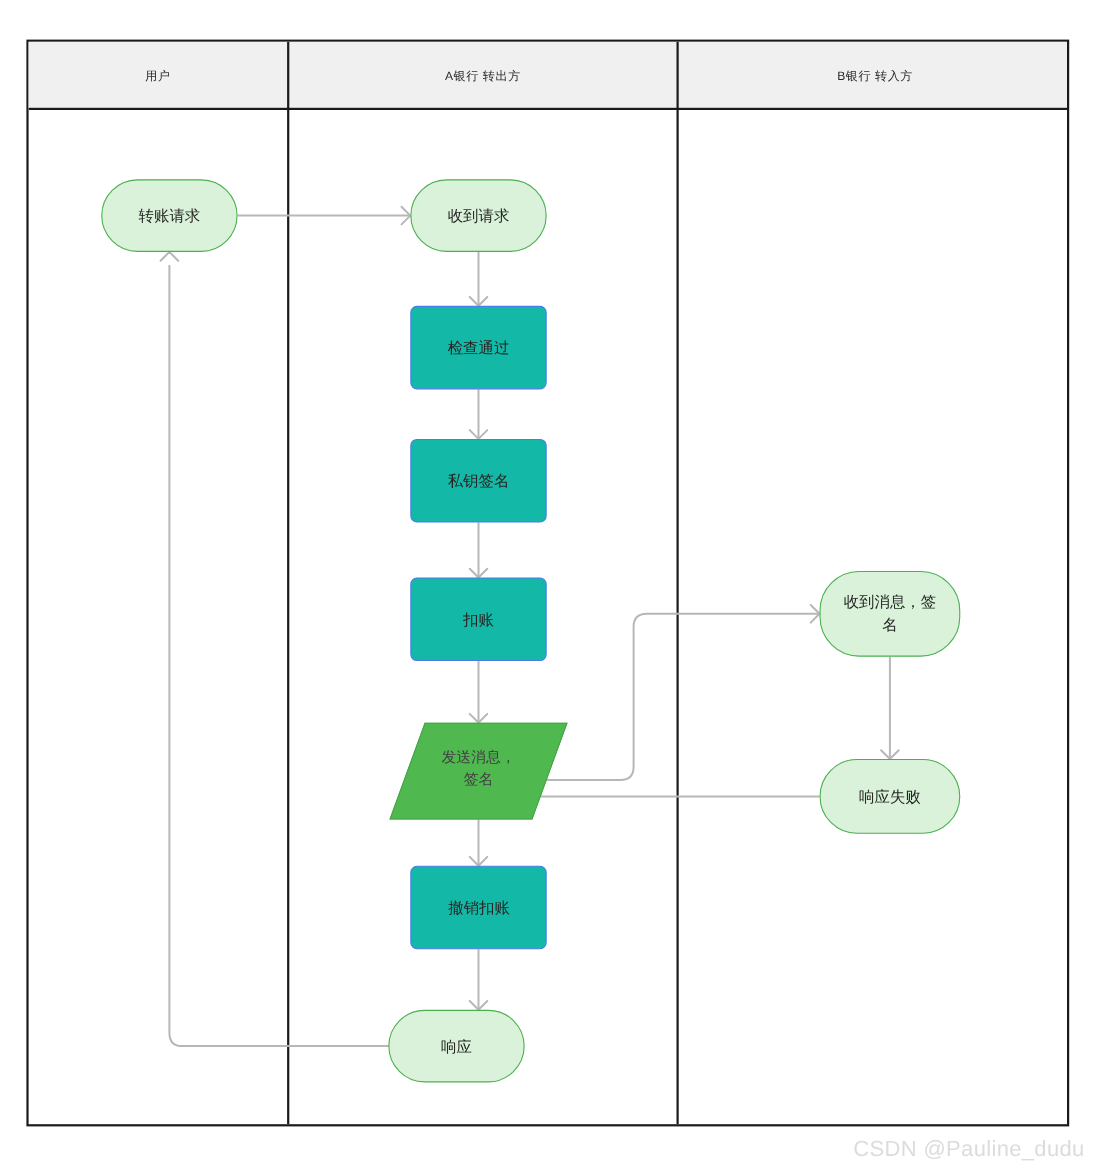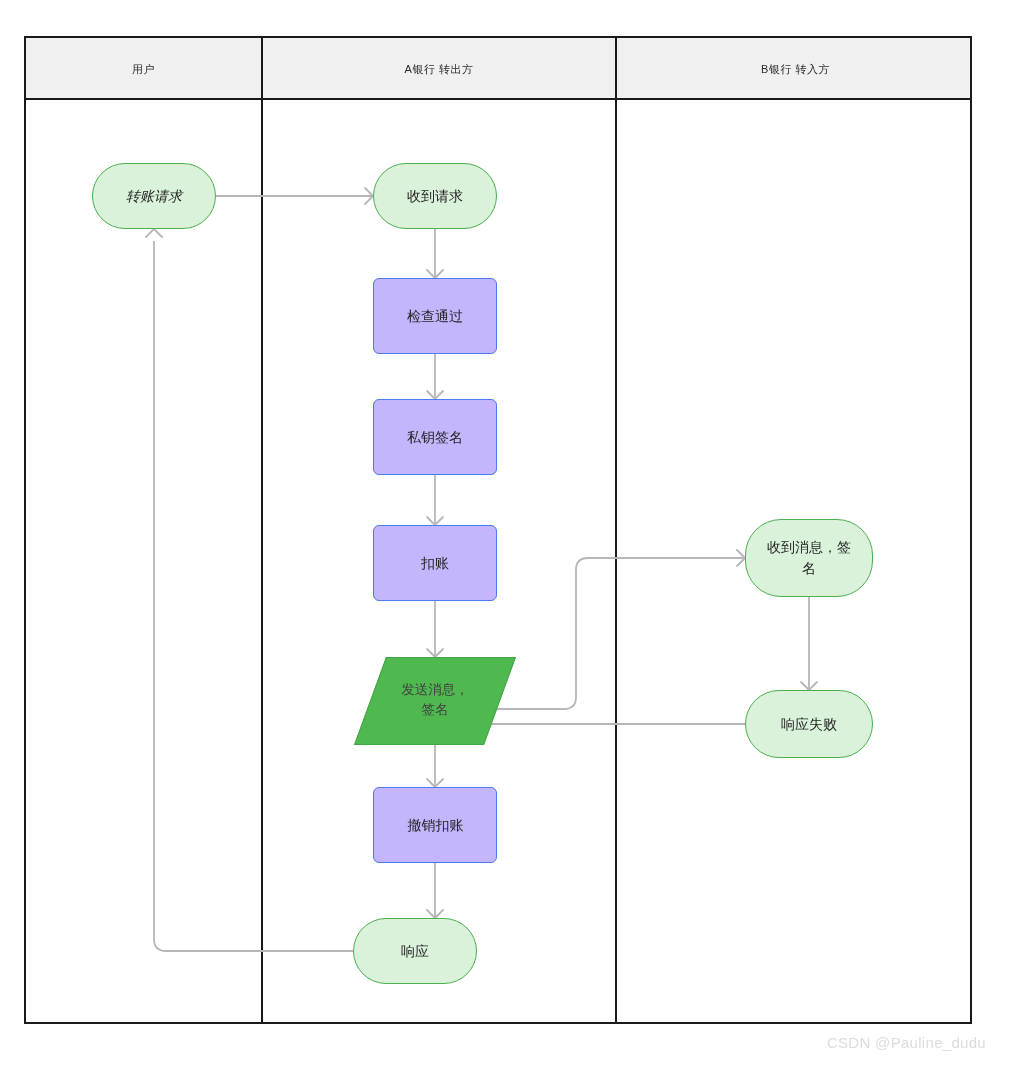--- a/index.html
+++ b/index.html
@@ -34,21 +34,21 @@
   .node{
     position:absolute;box-sizing:border-box;
     display:flex;align-items:center;justify-content:center;
     text-align:center;font-size:14px;line-height:21px;color:#262626;
     padding:4px 10px;
   }
   .node-stadium{
     background:#d9f2d9;border:1.8px solid #4caf50;border-radius:36px;
   }
   .node-process{
-    background:#c4b5fd;border:1.8px solid #4b7bec;border-radius:6px;
+    background:#14b8a6;border:1.8px solid #4b7bec;border-radius:6px;
   }
   .node-parallelogram{
     background:transparent;border:none;
   }
   .node-parallelogram .pg-shape{
     position:absolute;left:0;top:0;width:100%;height:100%;
     background:#4fb950;
     transform:skewX(-20deg);
     border:1.5px solid #45a446;
     box-sizing:border-box;
@@ -59,21 +59,21 @@
   }
 
   
   #edge-layer{position:absolute;left:0;top:0;width:1012px;height:1066px;pointer-events:none;}
   .edge-path{fill:none;stroke:#b7b7b7;stroke-width:1.8;stroke-linecap:butt;stroke-linejoin:round;}
   .edge-head{fill:none;stroke:#b7b7b7;stroke-width:1.8;stroke-linecap:round;stroke-linejoin:round;}
 
   
   .watermark{
     position:absolute;right:26px;top:1034px;
-    font-size:15px;color:#dcdcdc;letter-spacing:.3px;white-space:nowrap;
+    font-size:20px;color:#dcdcdc;letter-spacing:.3px;white-space:nowrap;
   }
 </style>
 </head>
 <body>
 
 <div id="diagram-root">
 
   <div class="lane-frame">
     <div class="lane-header-row"></div>
     <div id="lane-headers">
@@ -106,21 +106,21 @@
       <path d="M 801 682 L 809 690 L 817 682" class="edge-head"></path>
       <path d="M 494 709 L 564 709 Q 576 709 576 697 L 576 570 Q 576 558 588 558 L 745 558" class="edge-path"></path>
       <path d="M 737 550 L 745 558 L 737 566" class="edge-head"></path>
       <path d="M 745 724 L 382 724" class="edge-path"></path>
       <path d="M 390 716 L 382 724 L 390 732" class="edge-head"></path>
       <path d="M 373 951 L 166 951 Q 154 951 154 939 L 154 241" class="edge-path"></path>
       <path d="M 146 237 L 154 229 L 162 237" class="edge-head"></path>
     </svg>
 
   <div id="node-layer">
-      <div class="node node-stadium" style="left: 92px; top: 163px; width: 124px; height: 66px; font-style: italic;">
+      <div class="node node-stadium" style="left: 92px; top: 163px; width: 124px; height: 66px;">
         <span>转账请求</span>
       </div>
       <div class="node node-stadium" style="left: 373px; top: 163px; width: 124px; height: 66px; align-items: center;">
         <span>收到请求</span>
       </div>
       <div class="node node-process" style="left: 373px; top: 278px; width: 124px; height: 76px;">
         <span>检查通过</span>
       </div>
       <div class="node node-process" style="left: 373px; top: 399px; width: 124px; height: 76px;">
         <span>私钥签名</span>

